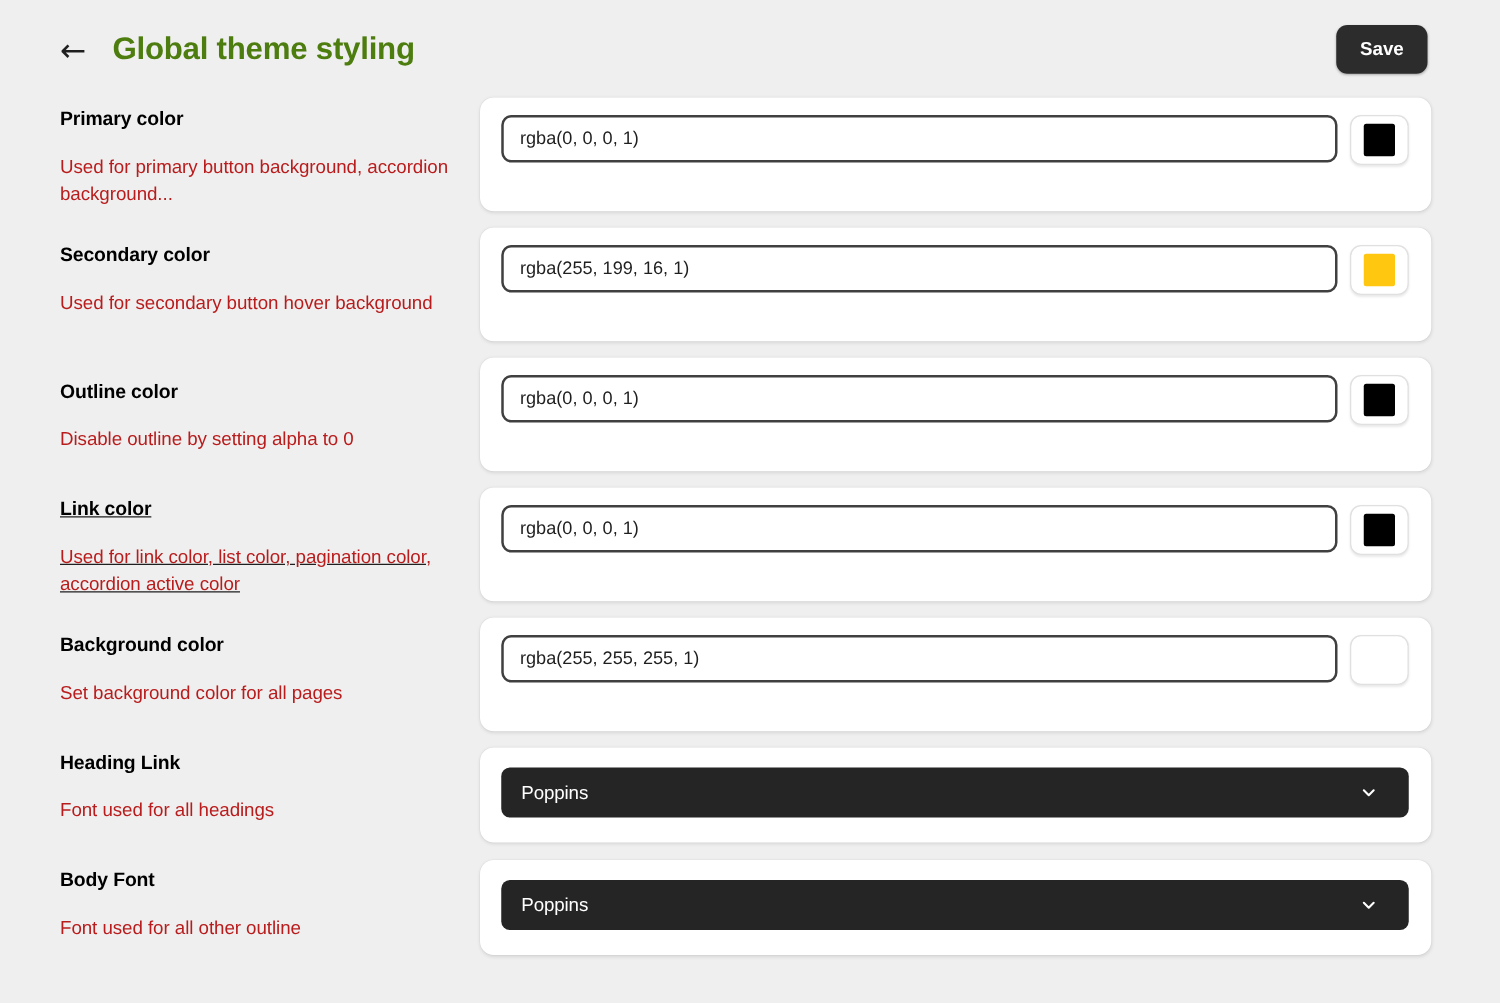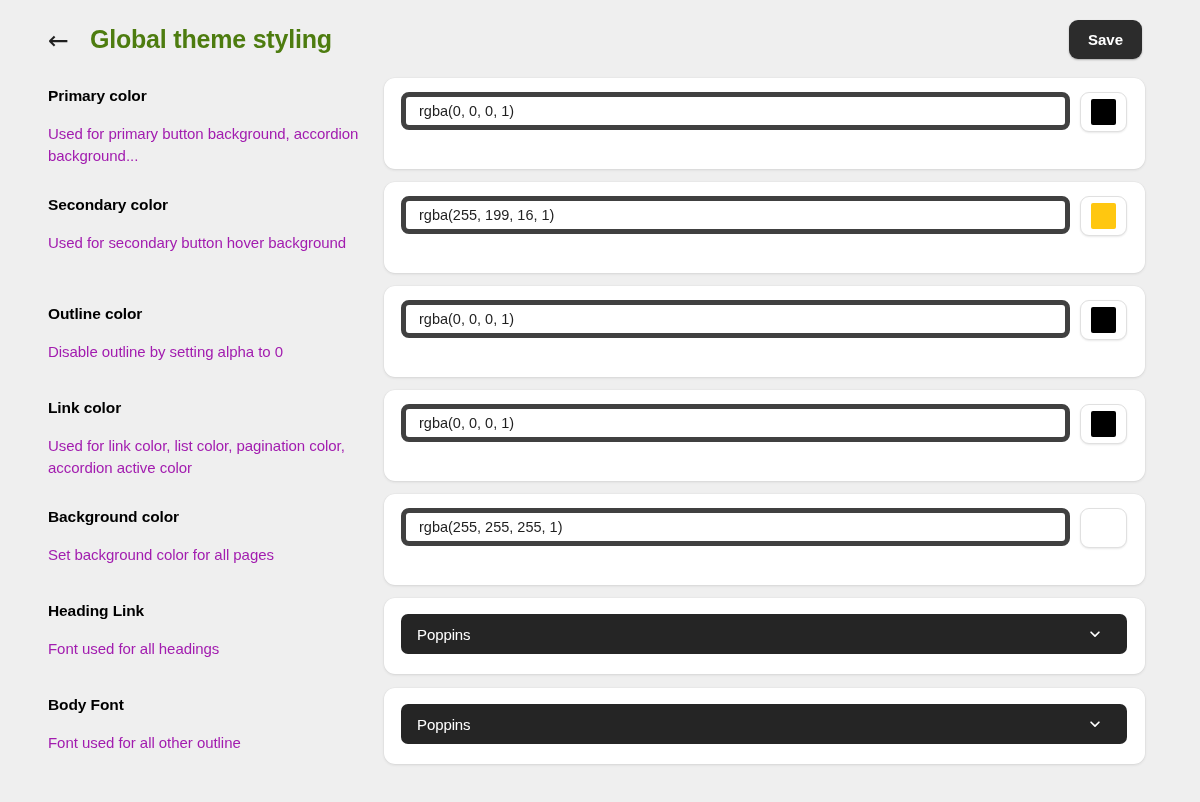--- a/index.html
+++ b/index.html
@@ -84,30 +84,30 @@
 
   .label-title {
     font-size: 15.5px;
     font-weight: bold;
     color: #000000;
     letter-spacing: -0.1px;
   }
 
   .label-desc {
     font-size: 15px;
-    color: #a21caf;
+    color: #b91c1c;
     line-height: 1.45;
     margin-top: 18px;
     letter-spacing: -0.05px;
   }
 
   .lb-0  { height: 109px; }
   .lb-1  { height: 109px; }
   .lb-2  { height: 94px;  }
-  .lb-3  { height: 109px; }
+  .lb-3  { height: 109px; text-decoration: underline; }
   .lb-4  { height: 94px;  }
   .lb-5  { height: 94px;  }
   .lb-6  { height: 94px;  }
 
   
   .card {
     background: #ffffff;
     border-radius: 11px;
     box-shadow: 0 1px 3px rgba(0,0,0,0.10), 0 0 0 0.5px rgba(0,0,0,0.035);
   }
@@ -122,21 +122,21 @@
 
   .card-select {
     height: 76px;
     margin-bottom: 14px;
     padding: 16px 18px 0 17px;
   }
 
   .color-input {
     flex: 1 1 auto;
     height: 38px;
-    border: 5px solid #404040;
+    border: 2px solid #404040;
     border-radius: 8px;
     background: #ffffff;
     font-size: 14.5px;
     color: #1f1f1f;
     padding: 0 13px;
     font-family: "Liberation Sans", sans-serif;
     outline: none;
   }
 
   .swatch-button {

